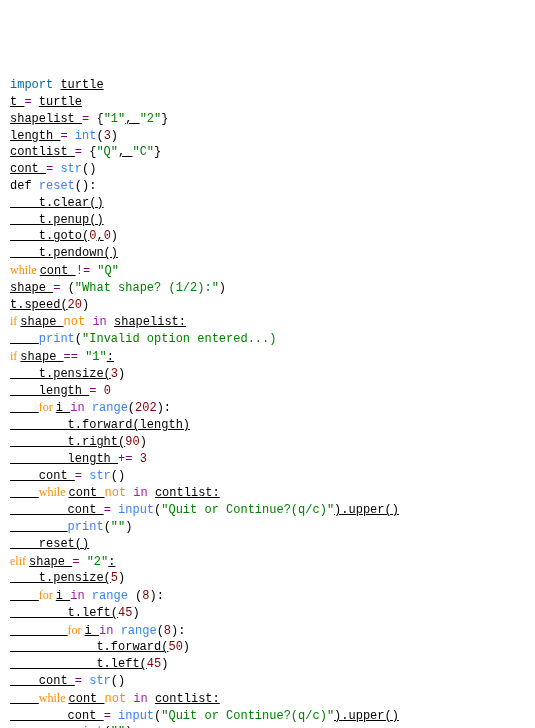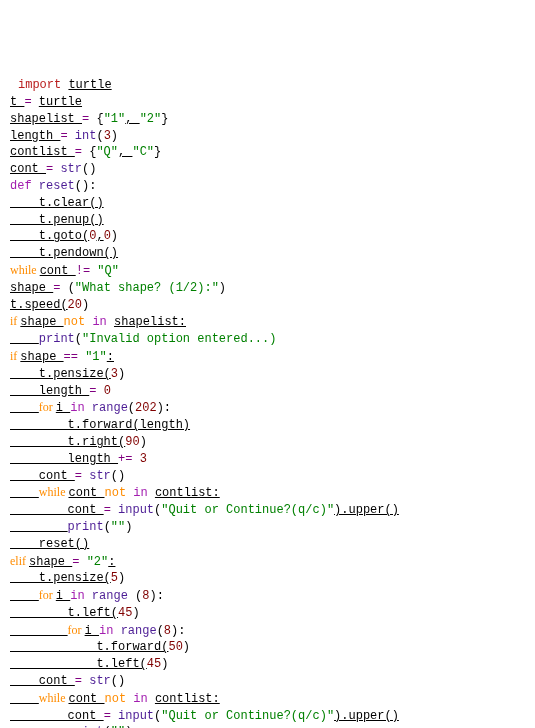--- a/index.html
+++ b/index.html
@@ -5,27 +5,27 @@
   body {
     margin: 0;
     padding: 10px;
     background: #ffffff;
     font-family: "Courier New", Courier, monospace;
     font-size: 12px;
     line-height: 1.4;
     white-space: pre;
     color: #000000;
   }
-  .kw-import { color: #b91c1c; margin-left: 8px; }
-  .kw-def    { color: #a21caf; }
+  .kw-import { color: #0369a1; }
+  .kw-def    { color: #000000; }
   .kw-flow   { color: #ff8c00; font-family: Liberation Serif, serif; }
   .kw-in     { color: #a21caf; }
   .kw-not    { color: #ff8c00; }
   .op        { color: #800080; }
-  .fn        { color: #4c1d95; }
+  .fn        { color: #3b82f6; }
   .num       { color: #800000; }
   .str       { color: #008000; }
   .id        { color: #000000; text-decoration: underline; }
   .paren     { color: #000000; }
 </style>
 </head>
 <body>
 
 
 

